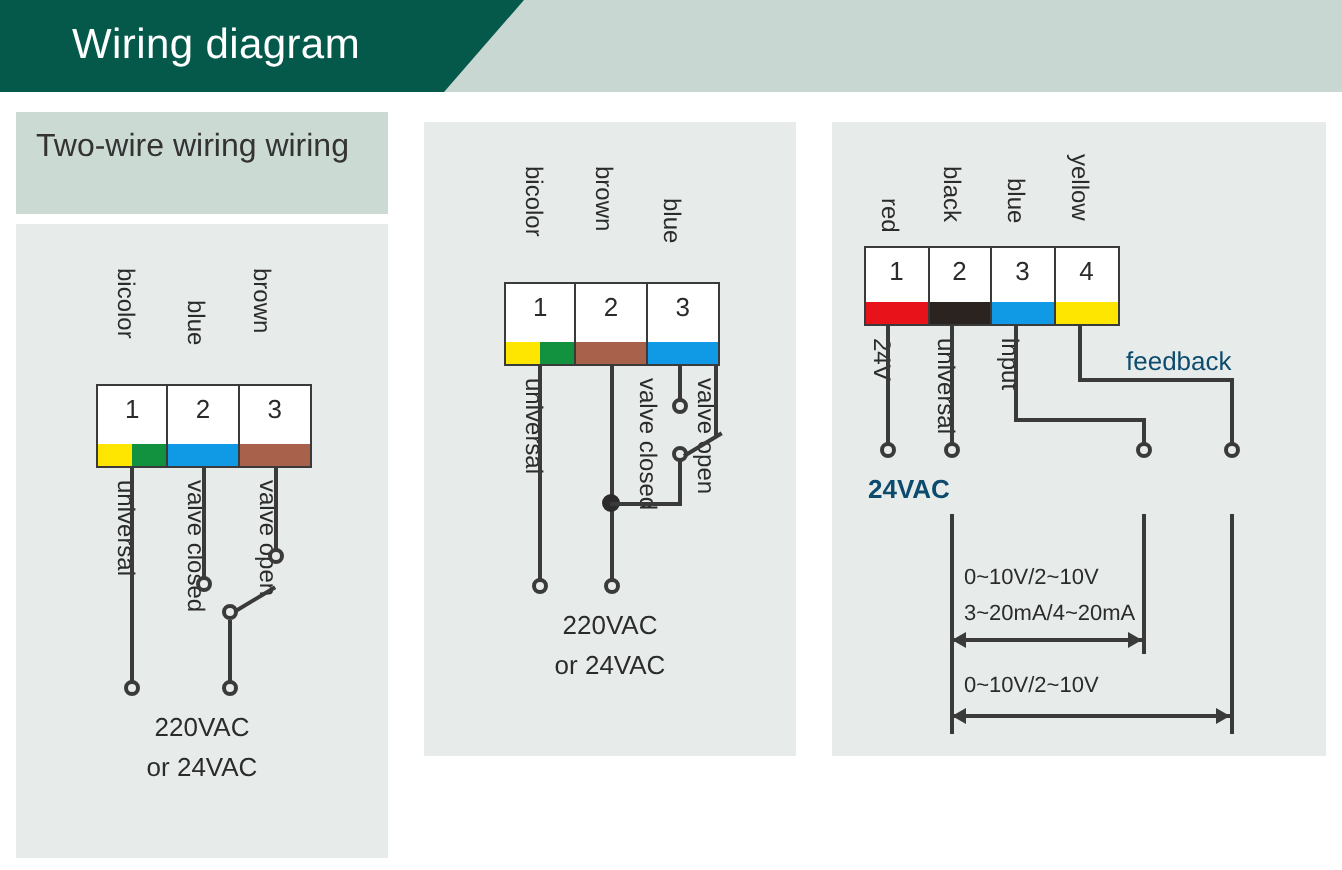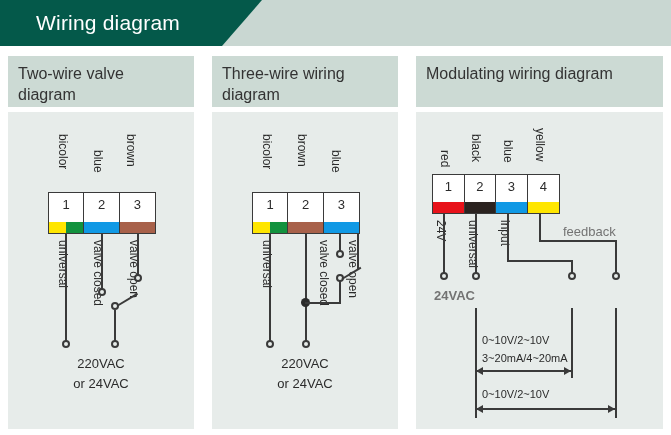--- a/index.html
+++ b/index.html
@@ -43,21 +43,21 @@
   #card2 { left:416px; width:247px; }
   #card0 .card-body, #card1 .card-body { height:317px; }
   #card2 .card-body { height:317px; }
 
   
   .dg { position:absolute; left:0; top:0; width:100%; height:100%; }
   .vlabel {
     position:absolute; font-size:12px; color:#2b2b2b; white-space:nowrap;
     transform-origin: 0 0; transform: rotate(90deg);
   }
-  .hlabel { position:absolute; font-size:12px; color:#737373; white-space:nowrap; }
+  .hlabel { position:absolute; font-size:12px; color:#0c4a6e; white-space:nowrap; }
   .ctext  { position:absolute; font-size:13px; color:#2b2b2b; white-space:nowrap; text-align:center; }
 
   
   .tb { position:absolute; border:1.6px solid #3a3a3a; background:#ffffff; display:flex; }
   .tb-cell {
     position:relative; border-right:1.6px solid #3a3a3a; display:flex;
     align-items:flex-start; justify-content:center;
   }
   .tb-cell:last-child { border-right:none; }
   .tb-num { font-size:13px; color:#2b2b2b; margin-top:4px; }
@@ -92,21 +92,21 @@
 
 <div id="root">
 
   <div class="banner">
     <div class="banner-light"></div>
     <div class="banner-dark"></div>
     <div class="banner-title">Wiring diagram</div>
   </div>
 
   <div class="card" id="card0">
-    <div class="card-head">Two-wire valve diagram</div>
+    <div class="card-head">Two-wire wiring wiring</div>
     <div class="card-body">
       <div class="dg">
 
         <div class="vlabel" style="left:62px; top:22px;">bicolor</div>
         <div class="vlabel" style="left:97px; top:38px;">blue</div>
         <div class="vlabel" style="left:130px; top:22px;">brown</div>
 
         <div class="tb" style="left:40px; top:80px; width:108px; height:42px;">
           <div class="tb-cell" style="width:36px;">
             <span class="tb-num">1</span>
@@ -147,21 +147,20 @@
         <div class="wire-v" style="left:106px; top:198px; height:34px;"></div>
         <div class="term-o" style="left:103px; top:228px;"></div>
 
         <div class="ctext" style="left:0; top:244px; width:186px;">220VAC</div>
         <div class="ctext" style="left:0; top:264px; width:186px;">or 24VAC</div>
       </div>
     </div>
   </div>
 
   <div class="card" id="card1">
-    <div class="card-head">Three-wire wiring diagram</div>
     <div class="card-body">
       <div class="dg">
         <div class="vlabel" style="left:62px; top:22px;">bicolor</div>
         <div class="vlabel" style="left:97px; top:22px;">brown</div>
         <div class="vlabel" style="left:131px; top:38px;">blue</div>
 
         <div class="tb" style="left:40px; top:80px; width:108px; height:42px;">
           <div class="tb-cell" style="width:36px;">
             <span class="tb-num">1</span>
             <span class="tb-strip">
@@ -204,21 +203,20 @@
         <div class="wire-v" style="left:145px; top:122px; height:36px;"></div>
         <div class="blade" style="left:130px; top:166px; width:22px; transform:rotate(-31deg);"></div>
 
         <div class="ctext" style="left:0; top:244px; width:186px;">220VAC</div>
         <div class="ctext" style="left:0; top:264px; width:186px;">or 24VAC</div>
       </div>
     </div>
   </div>
 
   <div class="card" id="card2">
-    <div class="card-head">Modulating wiring diagram</div>
     <div class="card-body">
       <div class="dg">
         <div class="vlabel" style="left:36px; top:38px;">red</div>
         <div class="vlabel" style="left:67px; top:22px;">black</div>
         <div class="vlabel" style="left:99px; top:28px;">blue</div>
         <div class="vlabel" style="left:131px; top:16px;">yellow</div>
 
         <div class="tb" style="left:16px; top:62px; width:128px; height:40px;">
           <div class="tb-cell" style="width:32px;">
             <span class="tb-num">1</span>

